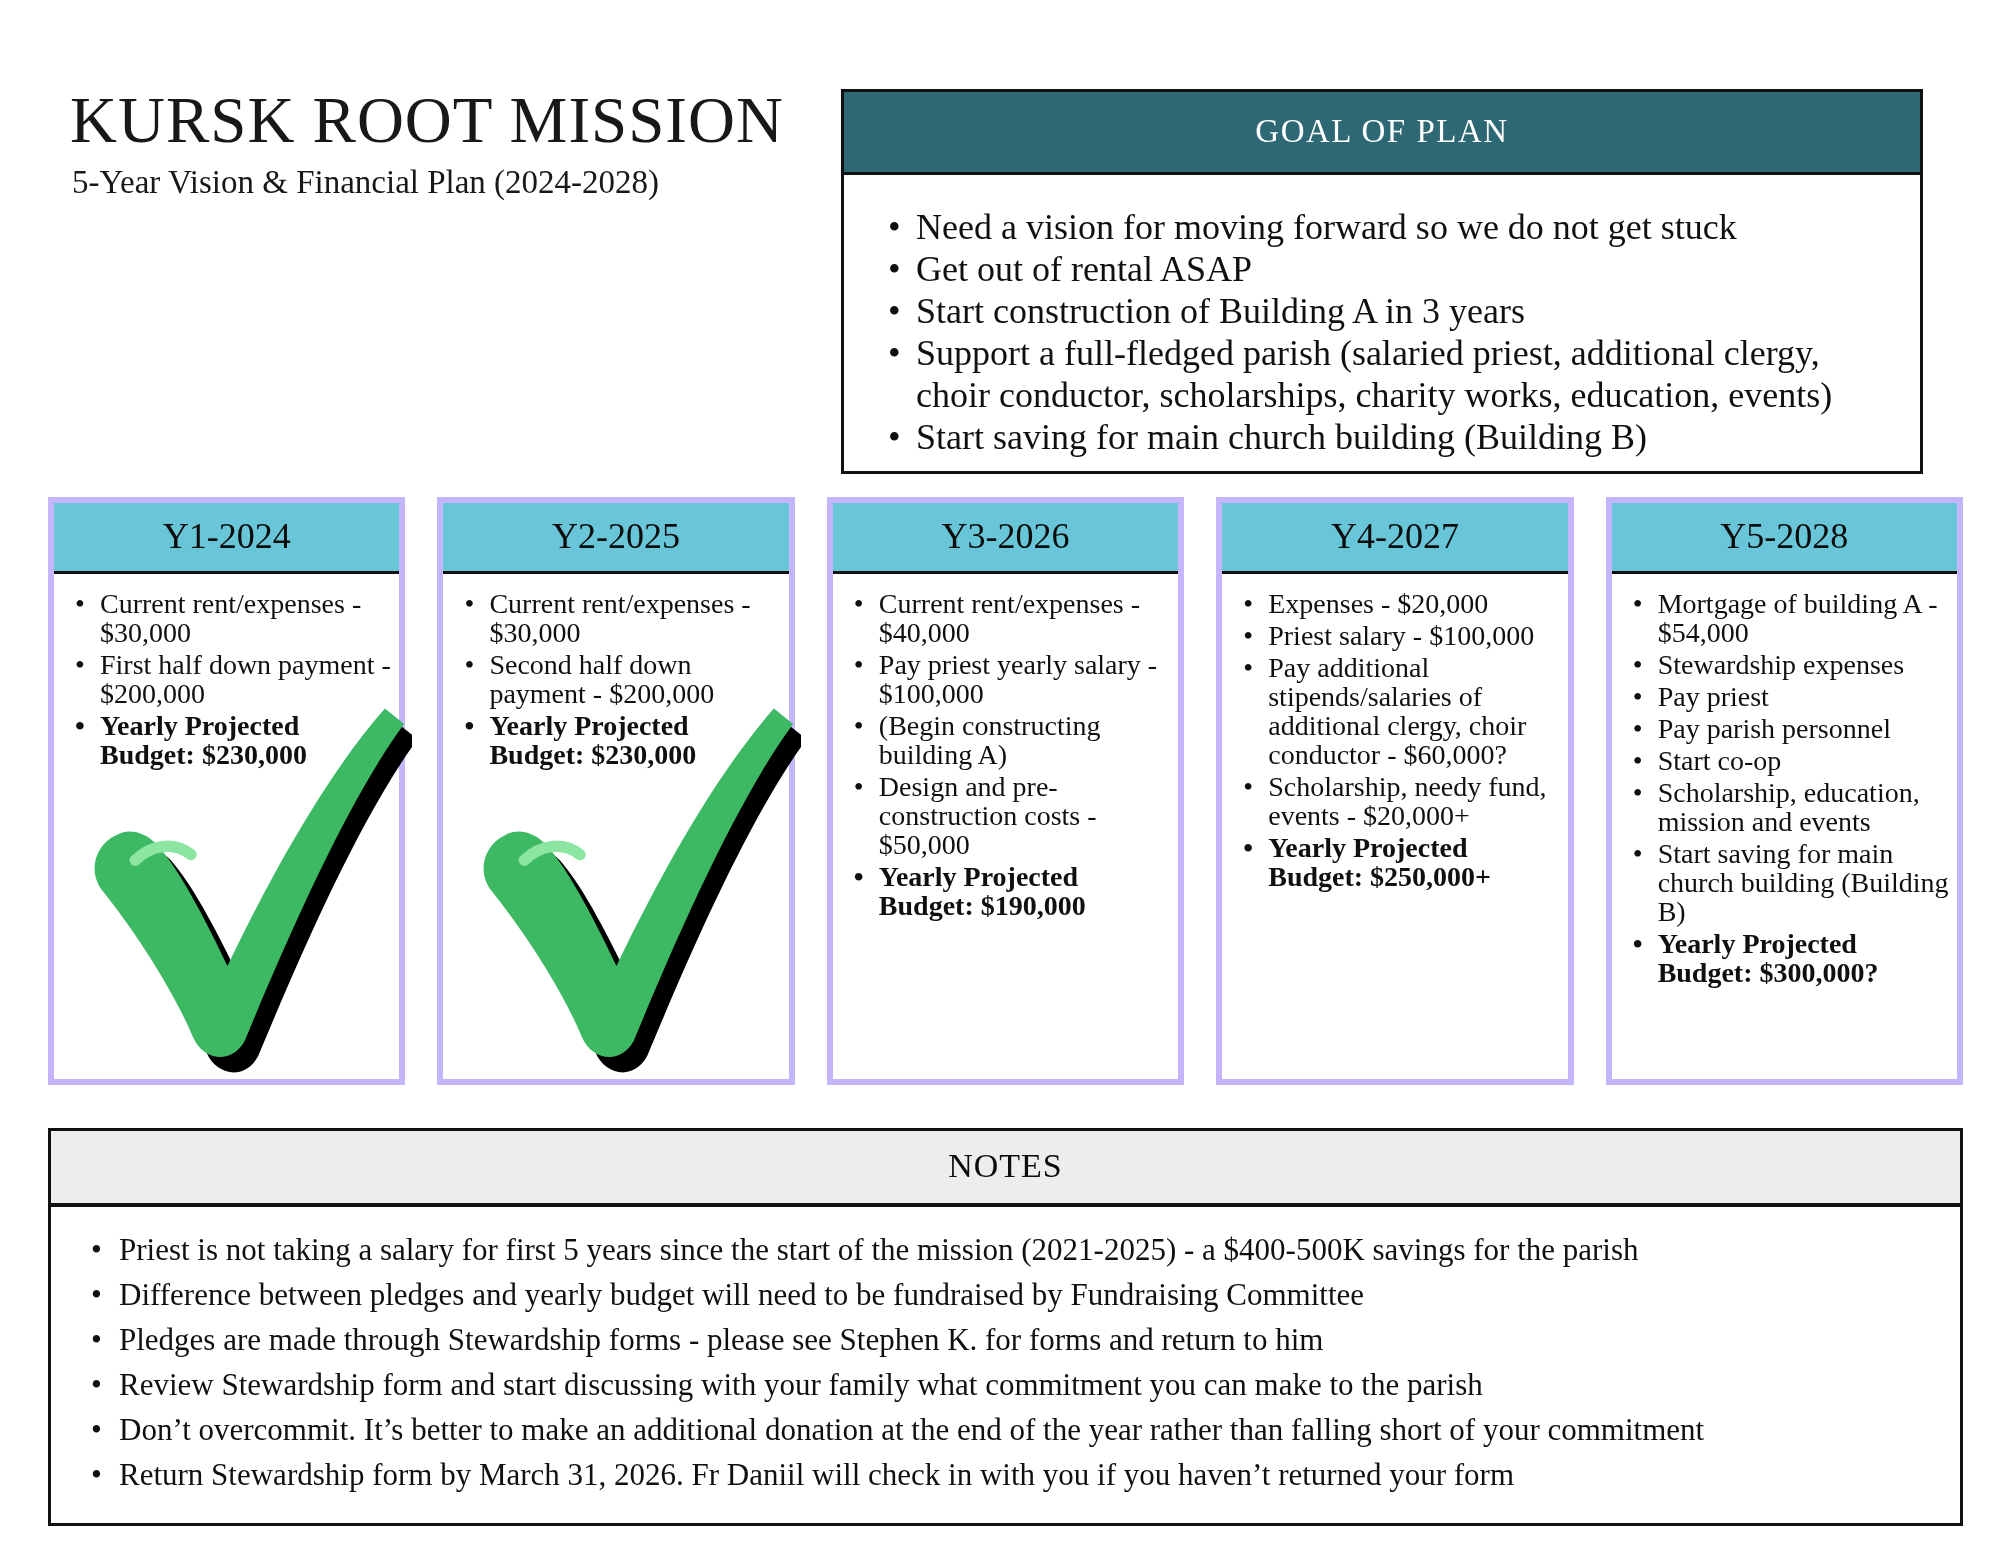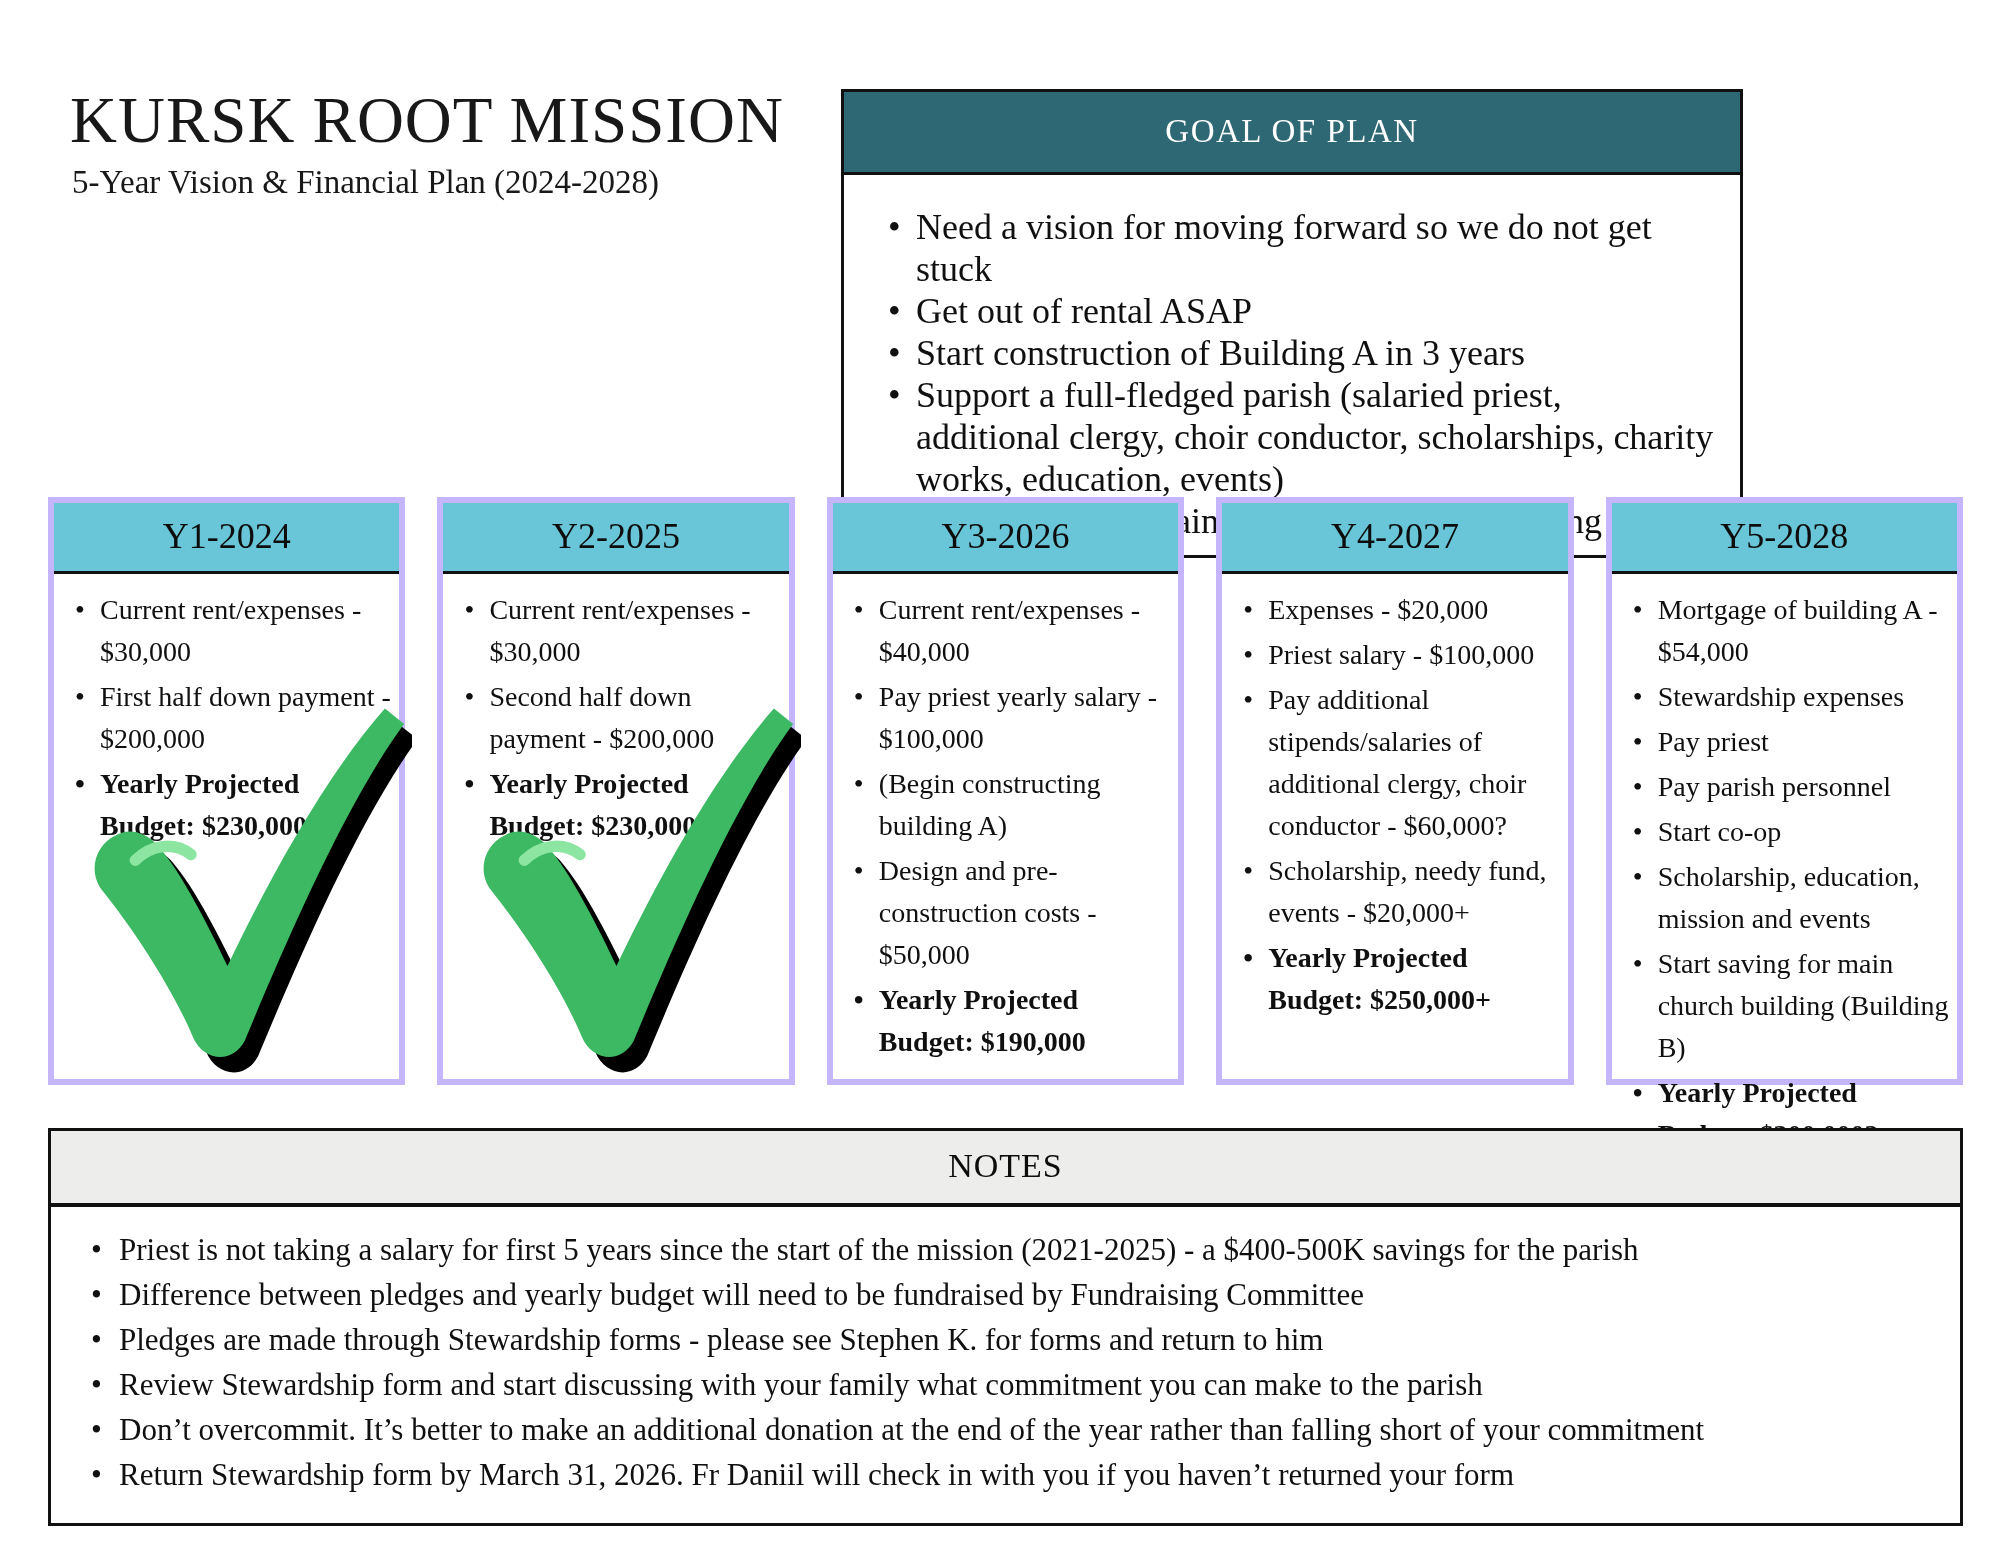--- a/index.html
+++ b/index.html
@@ -18,39 +18,39 @@
     color:var(--ink);
   }
   .page{position:relative;width:1999px;height:1545px;background:#fff;overflow:hidden;}
 
   
   .title-block{position:absolute;left:70px;top:86px;}
   .main-title{margin:0;font-size:65px;font-weight:400;line-height:1.05;letter-spacing:1px;color:#181818;}
   .subtitle{margin:10px 0 0 2px;font-size:33px;line-height:1.15;color:#181818;}
 
   
-  .goal-box{position:absolute;left:841px;top:89px;width:902px;border:3px solid #111;background:#fff;}
+  .goal-box{position:absolute;left:841px;top:89px;width:1082px;border:3px solid #111;background:#fff;}
   .goal-header{background:var(--teal);color:#fff;text-align:center;font-size:33px;letter-spacing:1.5px;
     padding:21px 0 22px;border-bottom:3px solid #111;}
   .goal-body{padding:31px 26px 13px 30px;font-size:36px;}
 
   ul.blist{list-style:none;margin:0;padding:0;}
   ul.blist li{position:relative;}
   ul.blist li::before{content:"\2022";position:absolute;}
 
   .goal-body li{line-height:42px;padding-left:42px;}
   .goal-body li::before{left:14px;}
 
   
   .years-row{position:absolute;left:48px;top:497px;width:1915px;height:588px;display:flex;gap:32px;}
   .year-col{flex:1 1 0;border:6px solid #c4b5fd;background:#fff;display:flex;flex-direction:column;position:relative;}
   .year-header{background:var(--header-blue);text-align:center;font-size:36px;padding:12px 0 14px;
     border-bottom:3px solid #111;color:#0d0d0d;}
   .year-body{flex:1;padding:15px 8px 8px 8px;font-size:28px;}
-  .year-body li{line-height:42px;padding-left:38px;margin-bottom:3px;}
+  .year-body li{line-height:29px;padding-left:38px;margin-bottom:3px;}
   .year-body li::before{left:13px;}
   .year-body li.bold{font-weight:bold;}
 
   .checkmark{position:absolute;left:12px;top:196px;width:346px;height:384px;z-index:2;pointer-events:none;}
 
   
   .notes-box{position:absolute;left:48px;top:1128px;width:1915px;border:3px solid #111;background:#fff;}
   .notes-header{background:var(--notes-gray);text-align:center;font-size:34px;letter-spacing:1px;
     padding:16px 0 18px;border-bottom:4px solid #111;color:#0d0d0d;}
   .notes-body{padding:20px 30px 26px 34px;font-size:31px;}

